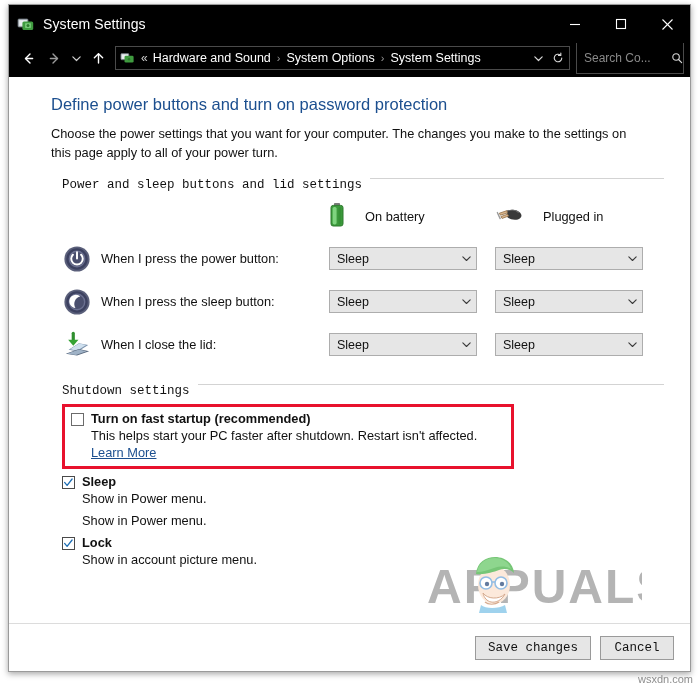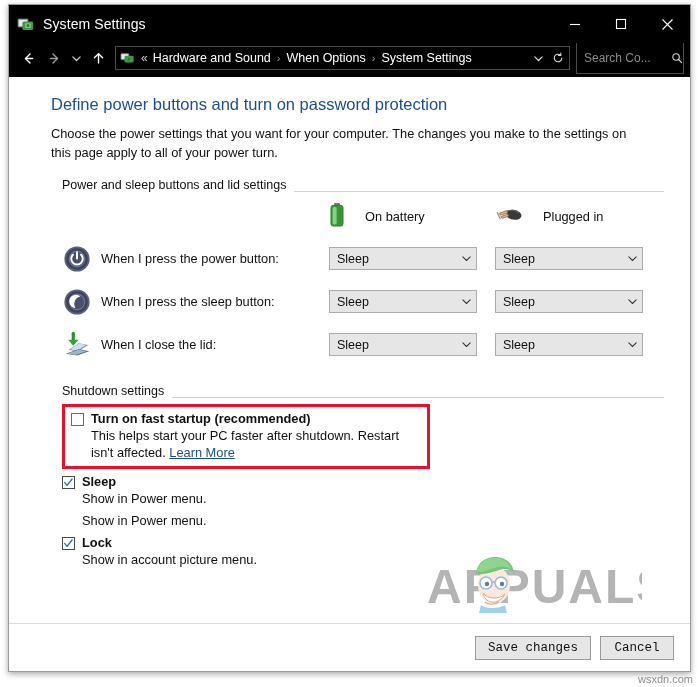--- a/index.html
+++ b/index.html
@@ -181,23 +181,24 @@
     color: #111111;
     font-size: 12.8px;
     line-height: 1.45;
     margin: 0 0 16px 0;
     max-width: 578px;
   }
 
   
   .group-head {
     display: flex;
-    align-items: flex-end;
+    align-items: flex-start;
     margin-left: 11px;
     margin-bottom: 4px;
+    font-family: Liberation Mono, monospace;
   }
   .group-head .label {
     font-size: 12.5px;
     color: #111111;
     white-space: nowrap;
     padding-right: 8px;
   }
   .group-head .rule {
     flex: 1 1 auto;
     height: 1px;
@@ -275,21 +276,21 @@
     justify-content: center;
     color: #3a3a3a;
   }
 
   
   #shutdown-group { margin-top: 18px; }
 
   #fast-startup-box {
     border: 3px solid #e8112d;
     margin: 6px 0 0 11px;
-    width: 368px;
+    width: 452px;
     box-sizing: border-box;
     padding: 4px 6px 5px 6px;
     position: relative;
   }
   .cb-row {
     display: flex;
     align-items: flex-start;
   }
   .checkbox {
     width: 13px;
@@ -447,21 +448,21 @@
         <svg width="16" height="16" viewBox="0 0 18 18">
           <rect x="1" y="4" width="9" height="7" rx="1" fill="#b9c0c6" stroke="#6d757c" stroke-width="0.7"></rect>
           <rect x="2" y="5" width="7" height="5" fill="#e9edf0"></rect>
           <path d="M6.6 6.4h7.2a1.5 1.5 0 0 1 1.5 1.5v4.8a1.5 1.5 0 0 1-1.5 1.5H6.6a1.5 1.5 0 0 1-1.5-1.5V7.9a1.5 1.5 0 0 1 1.5-1.5z" fill="#3f9b3f"></path>
           <circle cx="10.2" cy="10.3" r="1.4" fill="#2d7a2d"></circle>
         </svg>
       </span>
       <span class="crumb-chev-left">«</span>
       <span class="crumb">Hardware and Sound</span>
       <span class="crumb-sep">›</span>
-      <span class="crumb">When Options</span>
+      <span class="crumb">System Options</span>
       <span class="crumb-sep">›</span>
       <span class="crumb">System Settings</span>
       <span class="crumb-spacer"></span>
       <span class="crumb-right">
         <span>
           <svg width="11" height="11" viewBox="0 0 12 12">
               <path d="M2 4.3L6 8.2l4-3.9" fill="none" stroke="#d8d8d8" stroke-width="1.3" stroke-linecap="round" stroke-linejoin="round"></path>
             </svg>
         </span>
         <span>

